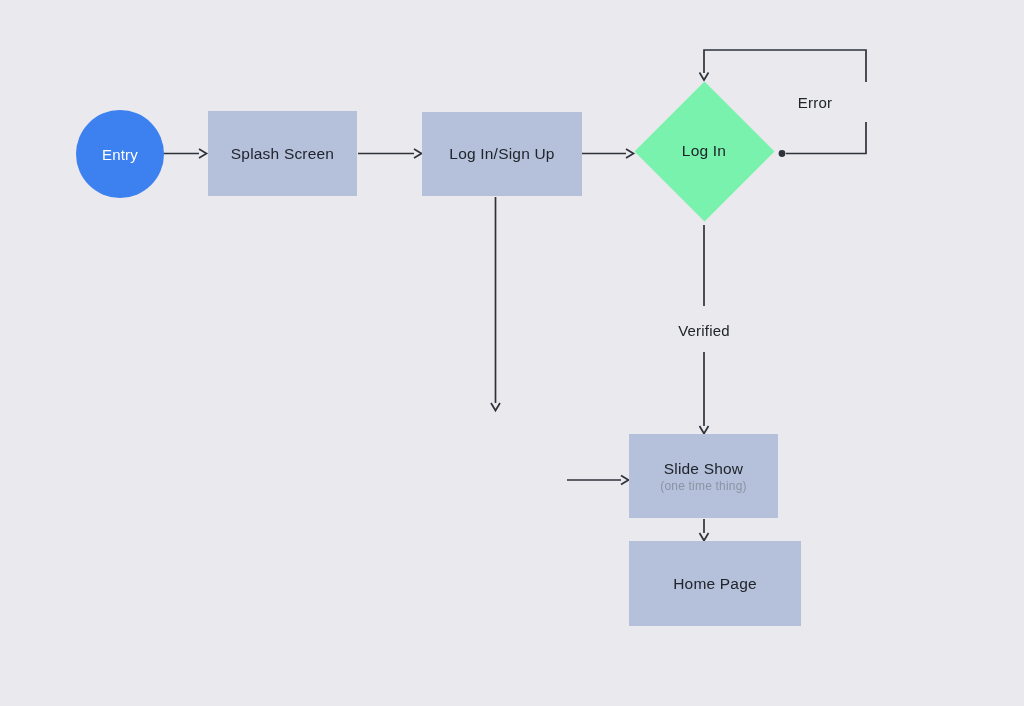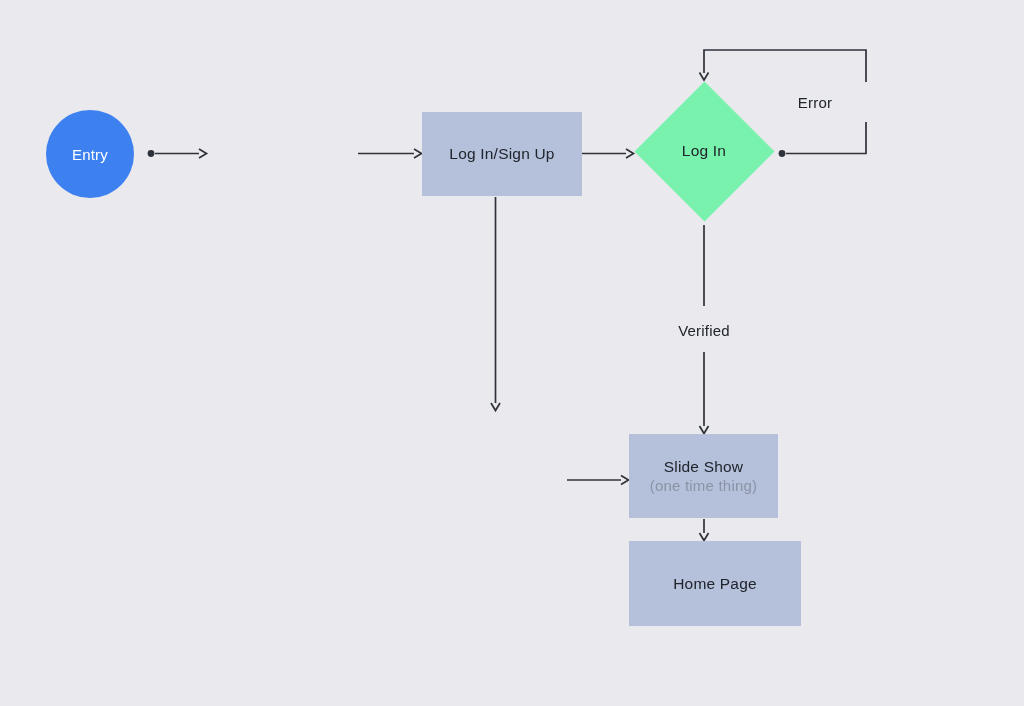--- a/index.html
+++ b/index.html
@@ -47,36 +47,36 @@
     position: absolute;
     left: 20.5px; top: 20.5px;
     width: 99px; height: 99px;
     background: var(--diamond_fill, #79f2ad);
     transform: rotate(45deg);
   }
   .diamond .node-label { position: relative; z-index: 1; }
 
   .stack { display: flex; flex-direction: column; align-items: center; gap: 1px; }
   .sublabel {
-    font-size: 15px;
+    font-size: 12px;
     color: var(--subtext, #8b93a5);
     letter-spacing: 0.2px;
   }
 
   .edge-label {
     position: absolute;
     transform: translate(-50%, -50%);
     font-size: 15px;
     color: var(--node_text, #20242c);
     white-space: nowrap;
     letter-spacing: 0.2px;
   }
 
   
-  .n-entry        { left: 46px;  top: 110px; width: 88px;  height: 88px; }
+  .n-entry        { left: 76px;  top: 110px; width: 88px;  height: 88px; }
   .n-splash       { left: 208px; top: 111px; width: 149px; height: 85px; }
   .n-login-signup { left: 422px; top: 112px; width: 160px; height: 84px; }
   .n-login        { left: 634px; top: 81px;  width: 140px; height: 140px; }
   .n-signup       { left: 425px; top: 410px; width: 140px; height: 140px; }
   .n-slideshow    { left: 629px; top: 434px; width: 149px; height: 84px; }
   .n-homepage     { left: 629px; top: 541px; width: 172px; height: 85px; }
 
   .l-error    { left: 815px; top: 102px; }
   .l-verified { left: 704px; top: 330px; }
 </style>
@@ -113,20 +113,23 @@
     <circle cx="782" cy="153.5" r="3.4"></circle>
     <path d="M786 153.5 H866 V122"></path>
     <path d="M866 82 V50 H704 V73"></path>
     <polyline points="699.5,72.5 704,80 708.5,72.5"></polyline>
   </svg>
 
   <div class="node circle n-entry">
     <span class="node-label">Entry</span>
   </div>
 
+  <div class="node rect n-splash">
+    <span class="node-label">Splash Screen</span>
+  </div>
 
   <div class="node rect n-login-signup">
     <span class="node-label">Log In/Sign Up</span>
   </div>
 
   <div class="node diamond n-login">
     <div class="diamond-shape"></div>
     <span class="node-label">Log In</span>
   </div>
 

